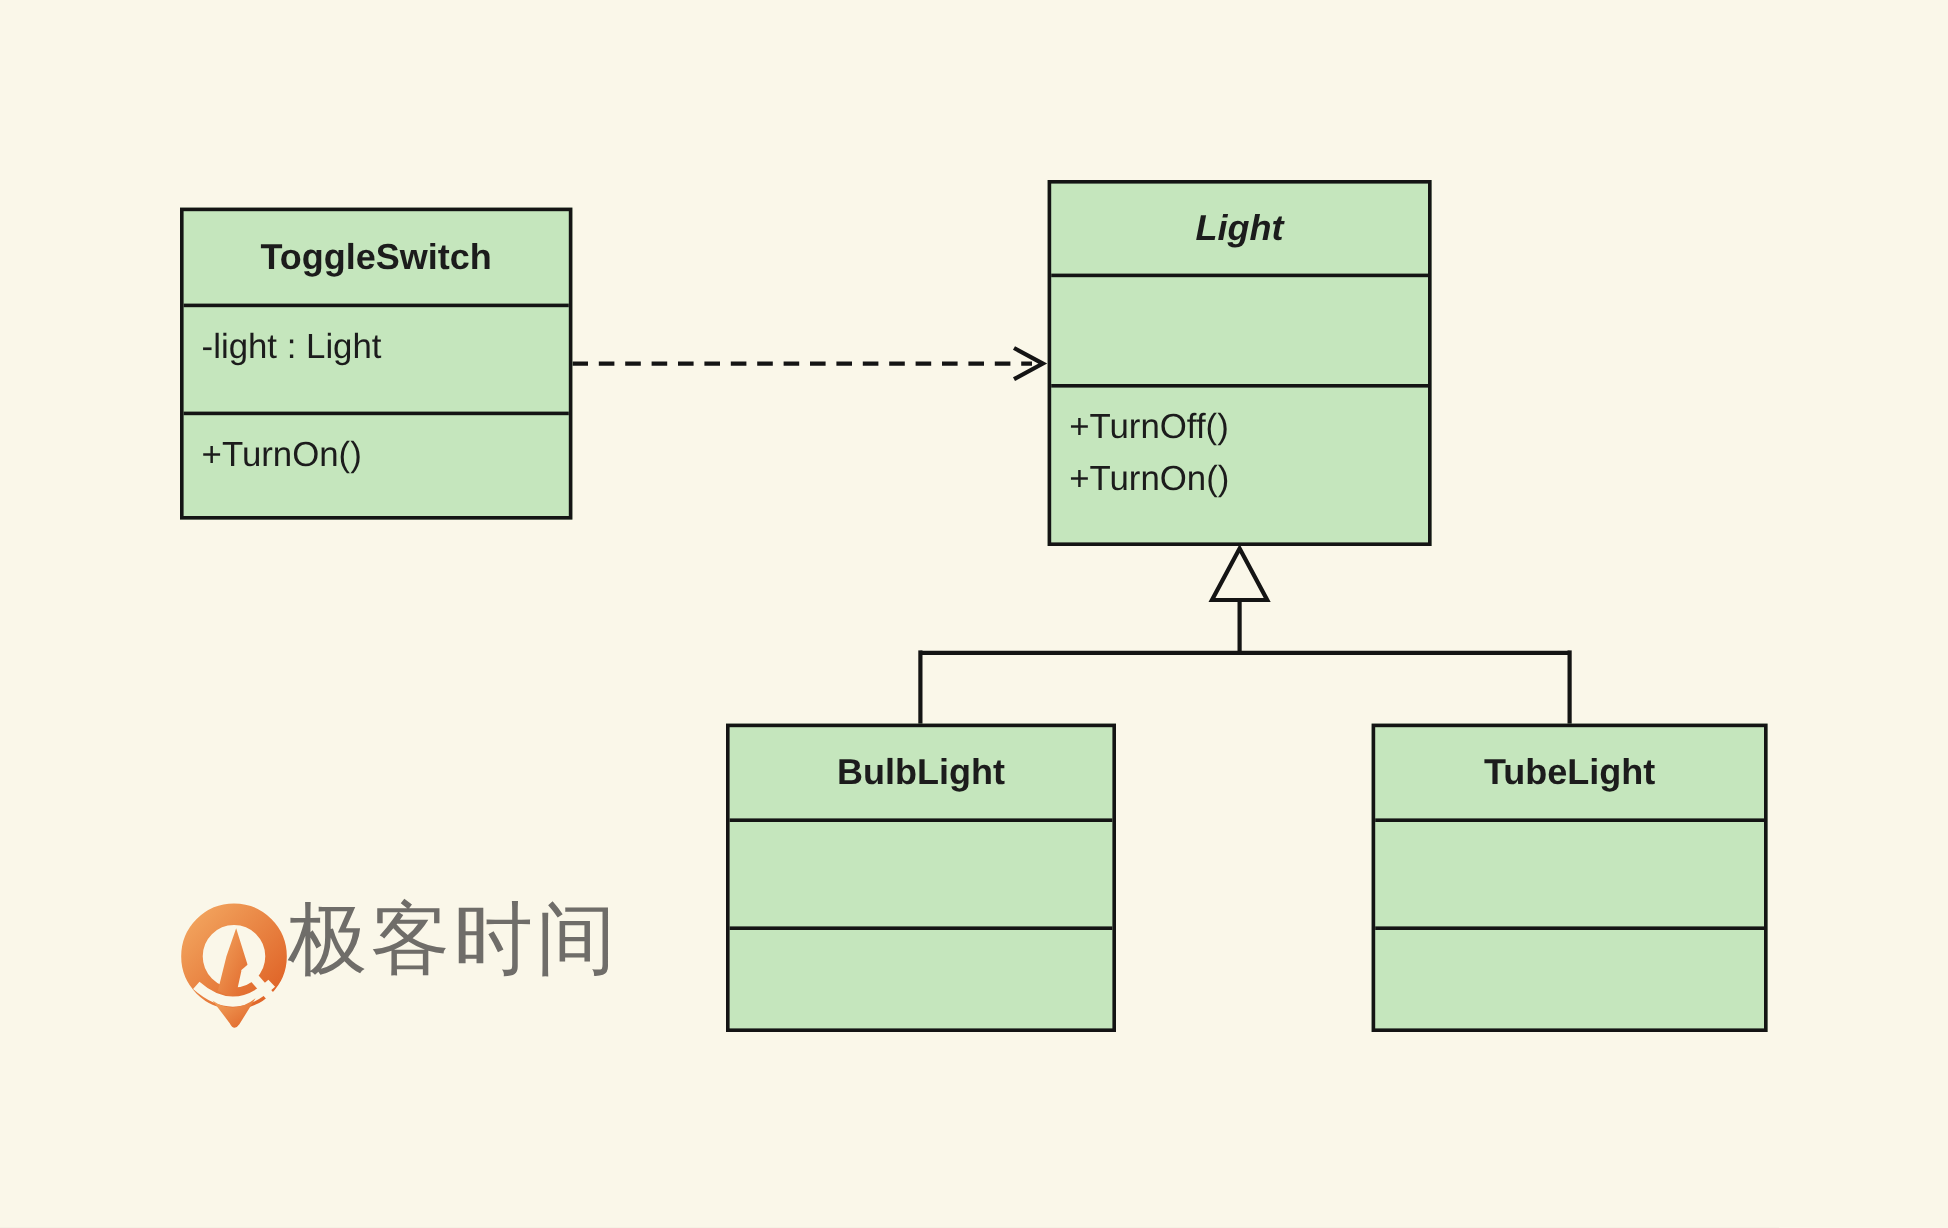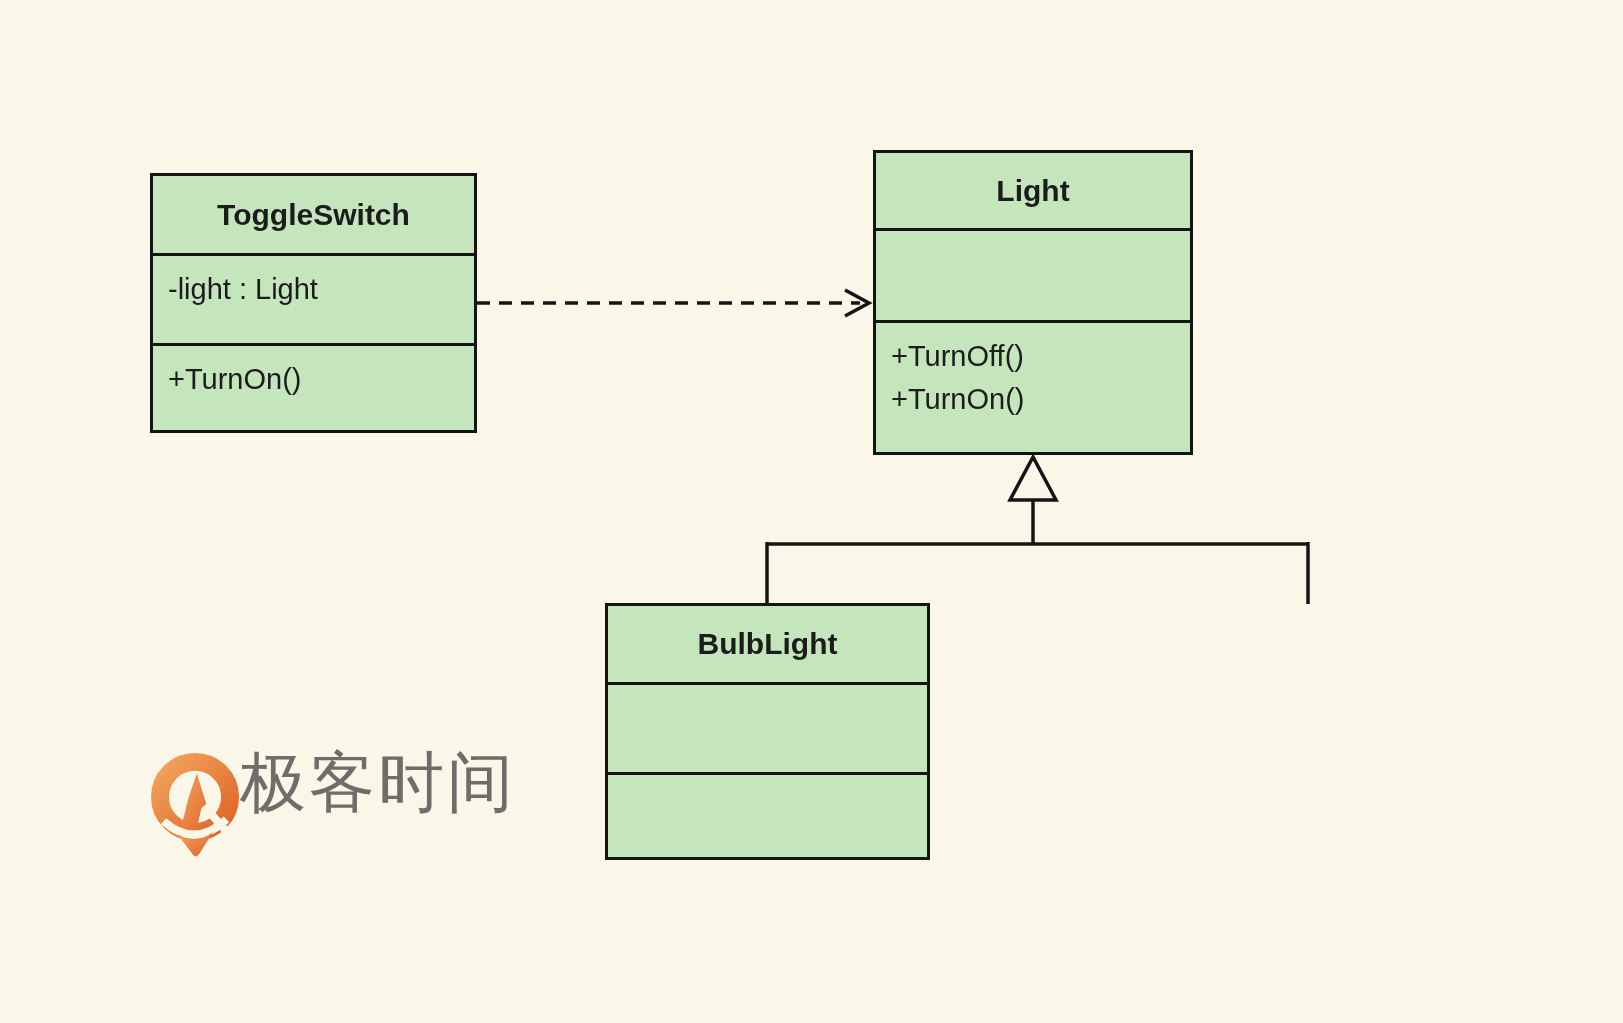--- a/index.html
+++ b/index.html
@@ -37,21 +37,21 @@
   }
   .sec.attrs, .sec.methods{
     border-top:3px solid #141414;
     padding:12px 16px 0 15px;
   }
   .sec.methods{flex:1;}
   .member{
     font-size:29px;line-height:43px;
     white-space:pre;
   }
-  .abstract-name{}
+  .abstract-name{font-style:italic;}
   
   .pos-toggleswitch{left:150px;top:173px;width:327px;height:260px;justify-content:center;}
   .pos-toggleswitch .title{height:77px;}
   .pos-toggleswitch .attrs{height:90px;}
   .pos-light{left:873px;top:150px;width:320px;height:305px;}
   .pos-light .title{height:75px;}
   .pos-light .attrs{height:92px;}
   .pos-bulblight{left:605px;top:603px;width:325px;height:257px;}
   .pos-bulblight .title{height:76px;}
   .pos-bulblight .attrs{height:90px;}
@@ -114,20 +114,27 @@
   </div>
 
   <div class="uml-class pos-bulblight">
     <div class="sec title">
       <span>BulbLight</span>
     </div>
     <div class="sec attrs"></div>
     <div class="sec methods"></div>
   </div>
 
+  <div class="uml-class pos-tubelight">
+    <div class="sec title">
+      <span>TubeLight</span>
+    </div>
+    <div class="sec attrs"></div>
+    <div class="sec methods"></div>
+  </div>
 
   <div class="logo">
     <svg class="logo-icon" width="90" height="106" viewBox="0 0 100 118">
       <defs>
         <linearGradient id="lg" x1="0" y1="0" x2="1" y2="1">
           <stop offset="0" stop-color="#f2a45e"></stop>
           <stop offset="1" stop-color="#df6226"></stop>
         </linearGradient>
       </defs>
       <circle cx="50" cy="50" r="39" fill="none" stroke="url(#lg)" stroke-width="20"></circle>

